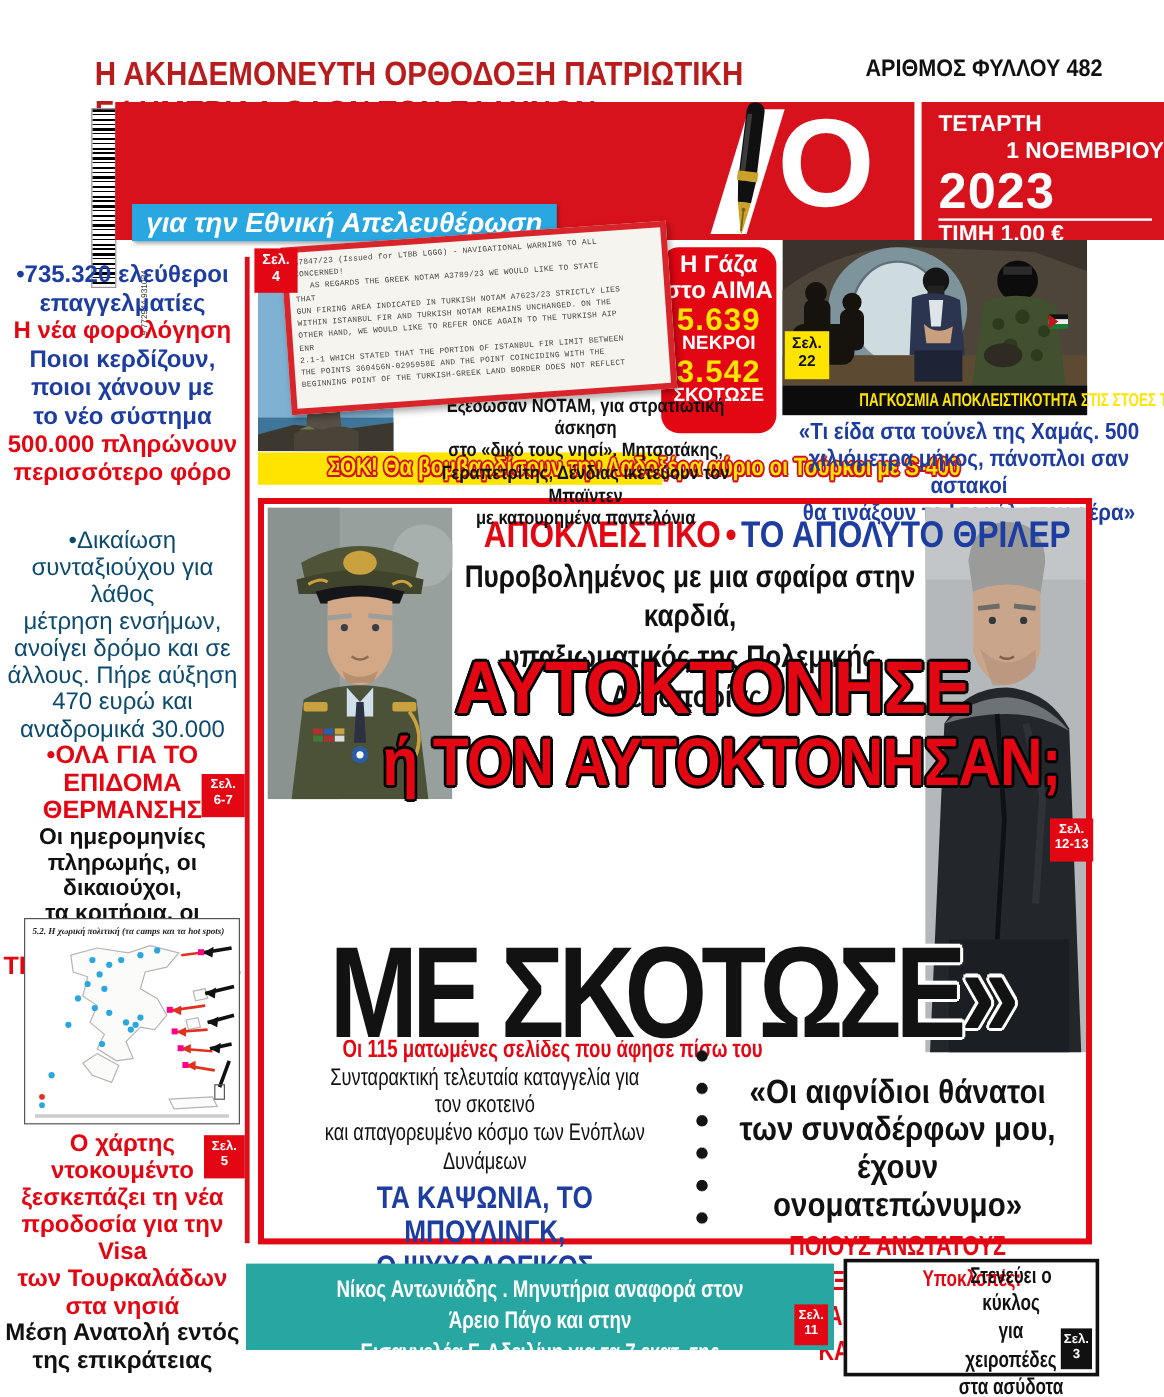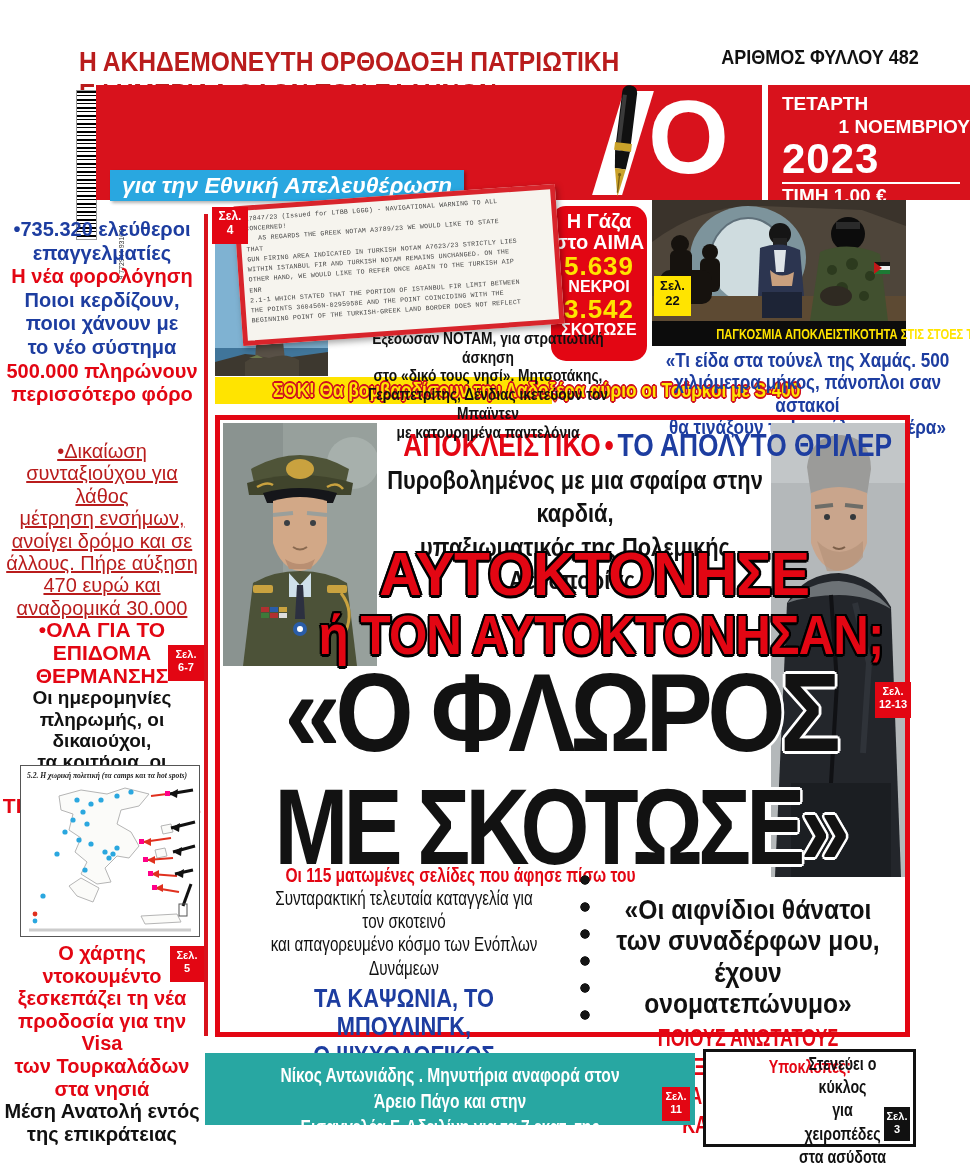--- a/index.html
+++ b/index.html
@@ -79,21 +79,21 @@
     <div class="b blue pre" style="font-size:20px;line-height:1.18;">•735.320 ελεύθεροι
 επαγγελματίες</div>
     <div class="b red pre" style="font-size:20px;line-height:1.18;">Η νέα φορολόγηση</div>
     <div class="b blue pre" style="font-size:20px;line-height:1.18;">Ποιοι κερδίζουν,
 ποιοι χάνουν με
 το νέο σύστημα</div>
     <div class="b red pre" style="font-size:20px;line-height:1.18;">500.000 πληρώνουν
 περισσότερο φόρο</div>
   </div>
 
-  <div class="abs ctr pre" style="left:0px;top:440px;width:204px;font-size:20px;line-height:1.12;color:#b91c1c;text-decoration:underline;">•Δικαίωση
+  <div class="abs ctr pre" style="left:0px;top:440px;width:204px;font-size:20px;line-height:1.12;color:#0c4a6e;">•Δικαίωση
 συνταξιούχου για λάθος
 μέτρηση ενσήμων,
 ανοίγει δρόμο και σε
 άλλους. Πήρε αύξηση
 470 ευρώ και
 αναδρομικά 30.000</div>
 
   <div class="abs ctr" style="left:0px;top:618px;width:204px;">
     <div class="b red pre" style="font-size:21px;line-height:1.1;">•ΟΛΑ ΓΙΑ ΤΟ ΕΠΙΔΟΜΑ
 ΘΕΡΜΑΝΣΗΣ</div>
@@ -367,23 +367,20 @@
 υπαξιωματικός της Πολεμικής Αεροπορίας.</span>
     </div>
 
     <div class="abs ctr" style="left:64px;top:118px;width:620px;white-space:nowrap;z-index:5;">
       <span class="sq b red outlineB" style="--sx:.95;font-size:62px;letter-spacing:-1px;white-space:nowrap;">ΑΥΤΟΚΤΟΝΗΣΕ</span>
     </div>
     <div class="abs ctr" style="left:60px;top:182px;width:620px;white-space:nowrap;z-index:5;">
       <span class="sq b red outlineB" style="--sx:.88;font-size:56px;letter-spacing:-1px;white-space:nowrap;">ή ΤΟΝ ΑΥΤΟΚΤΟΝΗΣΑΝ;</span>
     </div>
 
-    <div class="abs ctr" style="left:-10px;top:228px;width:700px;white-space:nowrap;z-index:6;">
-      <span class="sq b blk haloW" style="--sx:.9;font-size:112px;letter-spacing:-6px;white-space:nowrap;">«Ο ΦΛΩΡΟΣ</span>
-    </div>
     <div class="abs ctr" style="left:-10px;top:344px;width:700px;white-space:nowrap;z-index:6;">
       <span class="sq b blk haloW" style="--sx:.82;font-size:108px;letter-spacing:-6px;white-space:nowrap;">ΜΕ ΣΚΟΤΩΣΕ»</span>
     </div>
 
     <div class="abs badge" style="left:655px;top:262px;width:36px;height:36px;z-index:7;">Σελ.
 12-13</div>
 
     <div class="abs ctr" style="left:4px;top:443px;width:360px;">
       <div style="white-space:nowrap;"><span class="sq b red" style="--sx:.74;font-size:21px;white-space:nowrap;">Οι 115 ματωμένες σελίδες που άφησε πίσω του</span></div>
       <div><span class="sq pre" style="--sx:.76;font-size:20px;line-height:1.16;color:#111;">Συνταρακτική τελευταία καταγγελία για τον σκοτεινό

